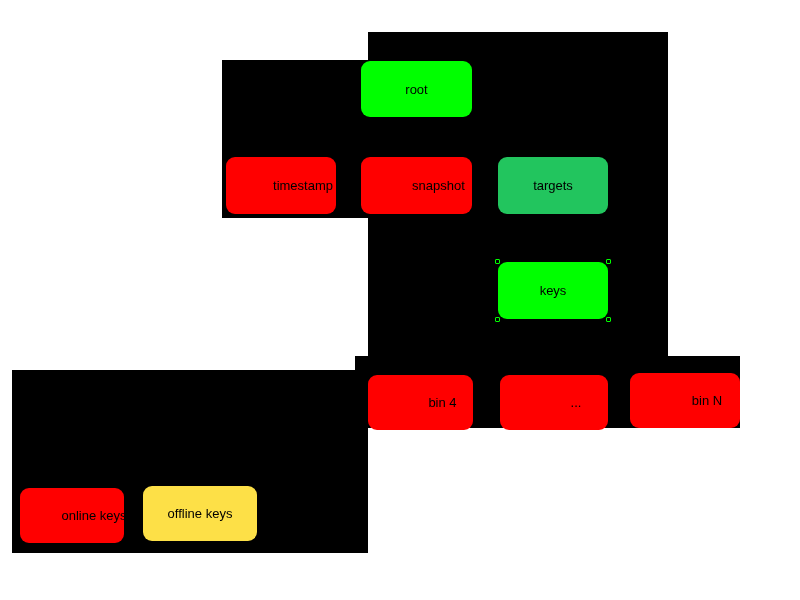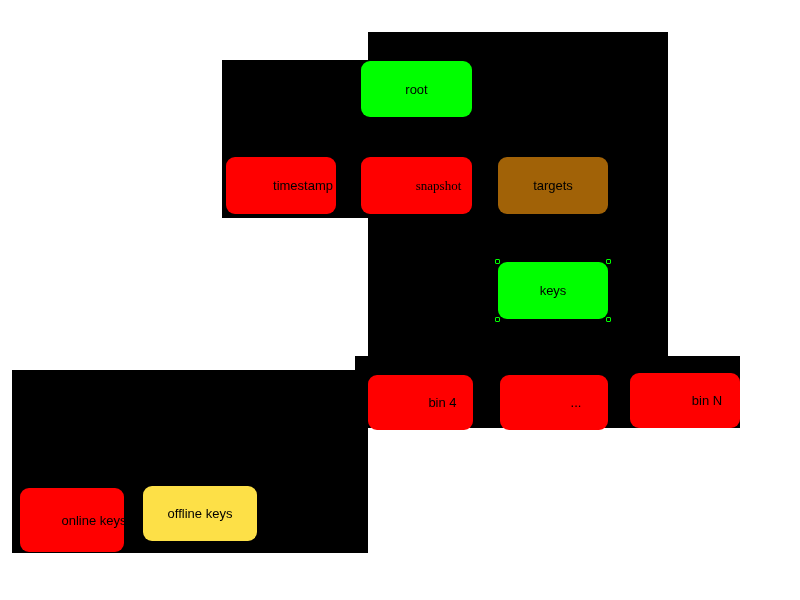--- a/index.html
+++ b/index.html
@@ -59,42 +59,42 @@
       <div class="band" style="left: 12px; top: 370px; width: 356px; height: 183px; background: rgb(0, 0, 0);"></div>
       <div class="band" style="left: 355px; top: 356px; width: 385px; height: 72px; background: rgb(0, 0, 0);"></div>
     </div>
   <div id="nodes-layer">
       <div class="node green" style="left: 361px; top: 61px; width: 111px; height: 56px; background: rgb(0, 255, 0);">
         <span class="label">root</span>
       </div>
       <div class="node red" style="left: 226px; top: 157px; width: 110px; height: 57px; background: rgb(255, 0, 0);">
         <span class="label">timestamp</span>
       </div>
-      <div class="node red" style="left: 361px; top: 157px; width: 111px; height: 57px; background: rgb(255, 0, 0); font-family: Liberation Serif, serif;">
+      <div class="node red" style="left: 361px; top: 157px; width: 111px; height: 57px; background: rgb(255, 0, 0);">
         <span class="label">snapshot</span>
       </div>
-      <div class="node green" style="left: 498px; top: 157px; width: 110px; height: 57px; background: #a16207;">
+      <div class="node green" style="left: 498px; top: 157px; width: 110px; height: 57px; background: #22c55e;">
         <span class="label">targets</span>
       </div>
       <div class="node green" style="left: 498px; top: 262px; width: 110px; height: 57px; background: rgb(0, 255, 0);">
         <span class="label">keys</span>
         <div class="handle tl" style="border-color: rgb(0, 255, 0);"></div>
         <div class="handle tr" style="border-color: rgb(0, 255, 0);"></div>
         <div class="handle bl" style="border-color: rgb(0, 255, 0);"></div>
         <div class="handle br" style="border-color: rgb(0, 255, 0);"></div>
       </div>
       <div class="node red" style="left: 368px; top: 375px; width: 105px; height: 55px; background: rgb(255, 0, 0);">
         <span class="label">bin 4</span>
       </div>
       <div class="node red" style="left: 500px; top: 375px; width: 108px; height: 55px; background: rgb(255, 0, 0);">
         <span class="label">...</span>
       </div>
       <div class="node red" style="left: 630px; top: 373px; width: 110px; height: 55px; background: rgb(255, 0, 0);">
         <span class="label">bin N</span>
       </div>
-      <div class="node red" style="left: 20px; top: 488px; width: 104px; height: 64px; background: rgb(255, 0, 0);">
+      <div class="node red" style="left: 20px; top: 488px; width: 104px; height: 55px; background: rgb(255, 0, 0);">
         <span class="label">online keys</span>
       </div>
       <div class="node green" style="left: 143px; top: 486px; width: 114px; height: 55px; background: #fde047;">
         <span class="label">offline keys</span>
       </div>
     </div>
 </div>
 
 </body></html>

